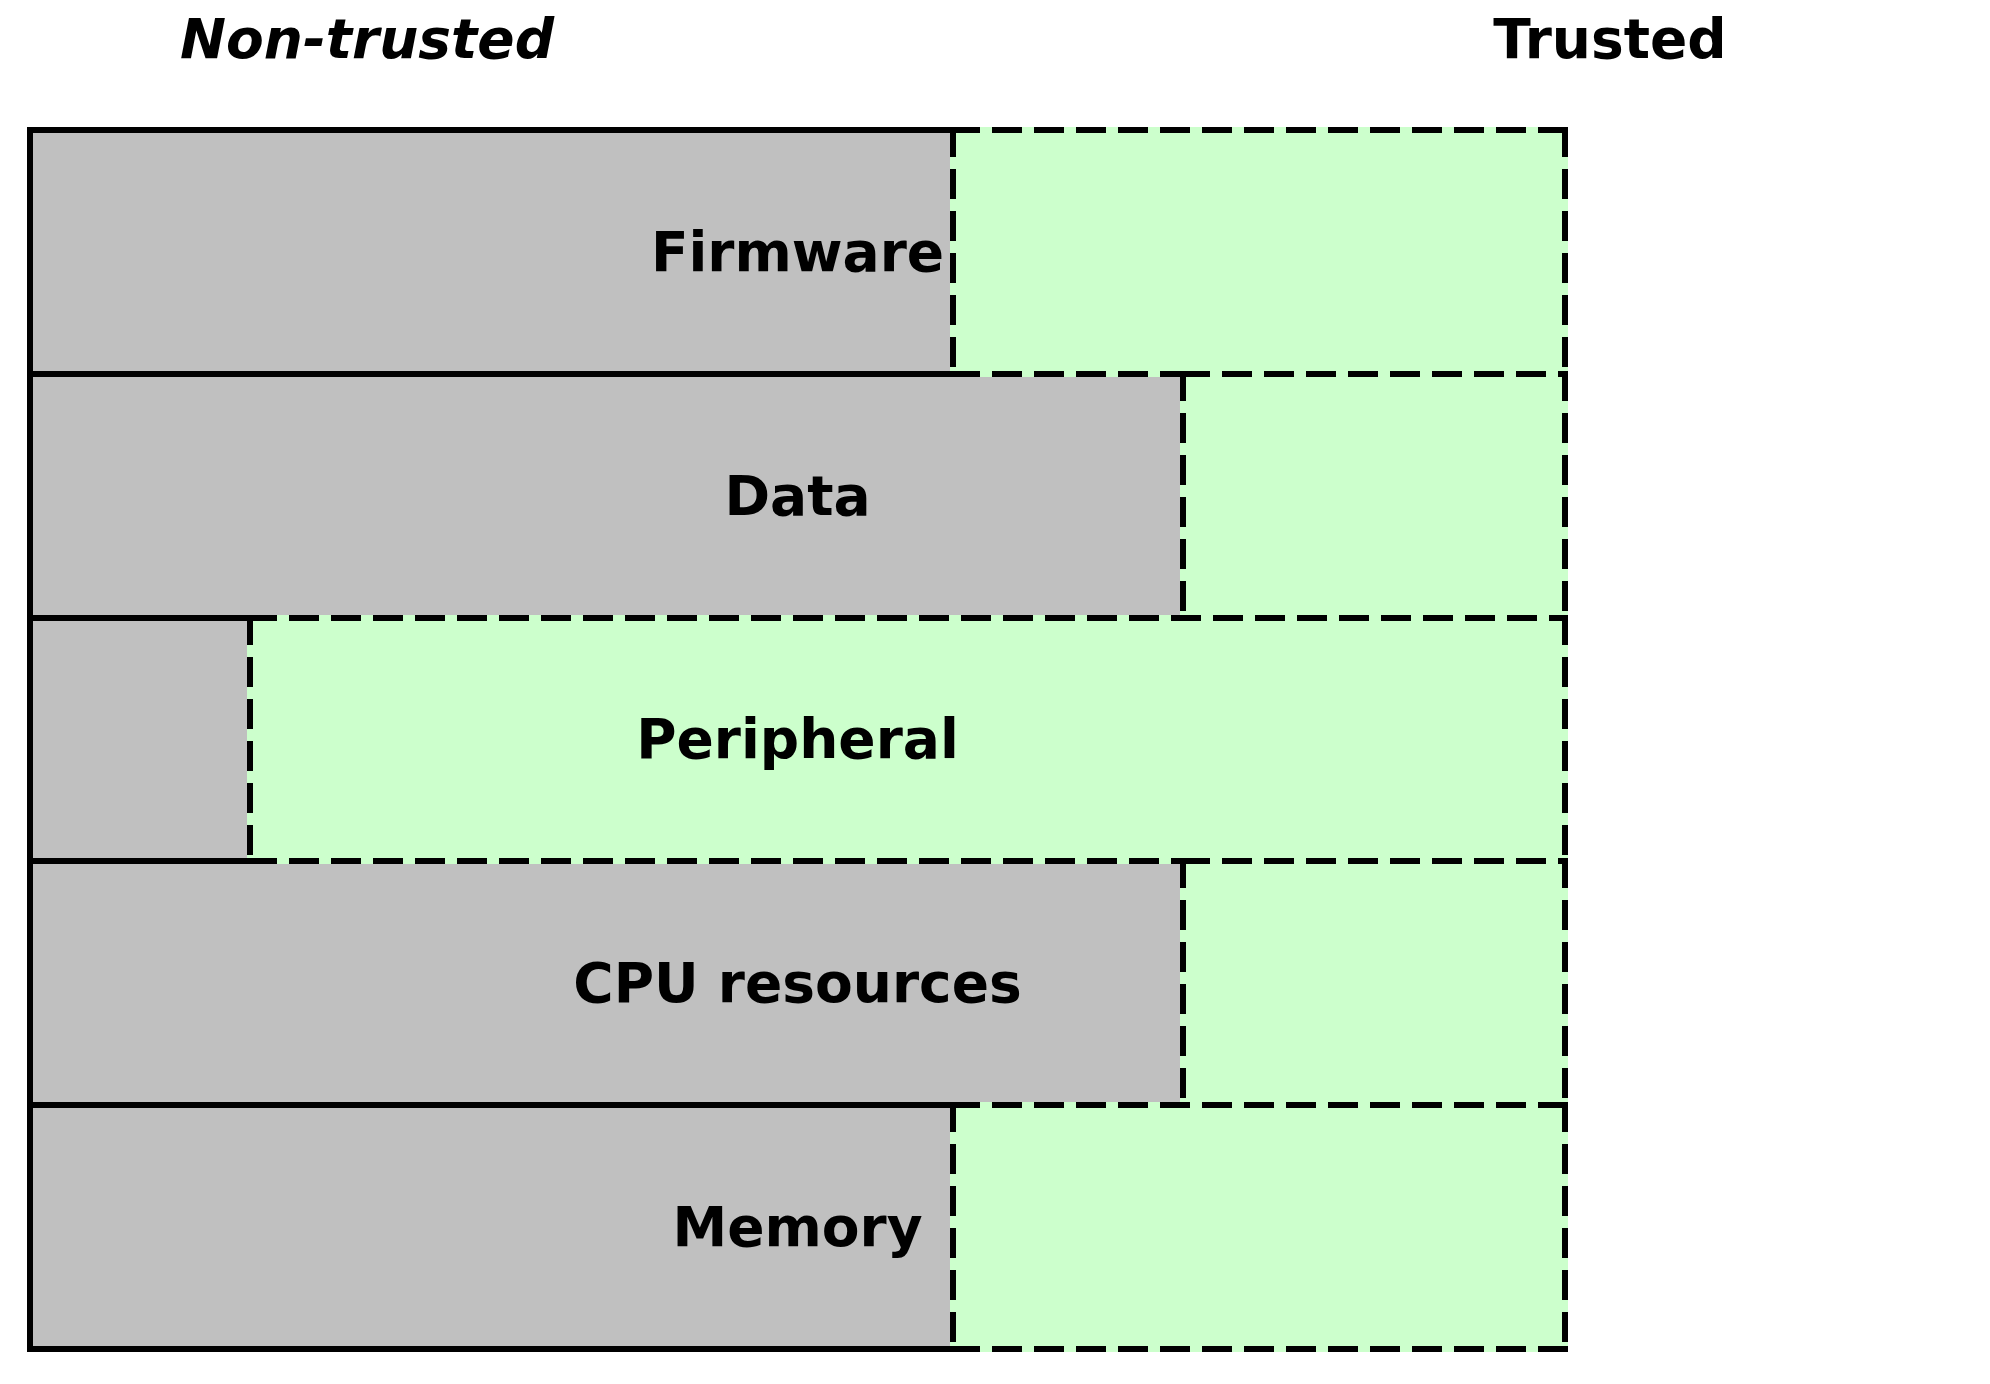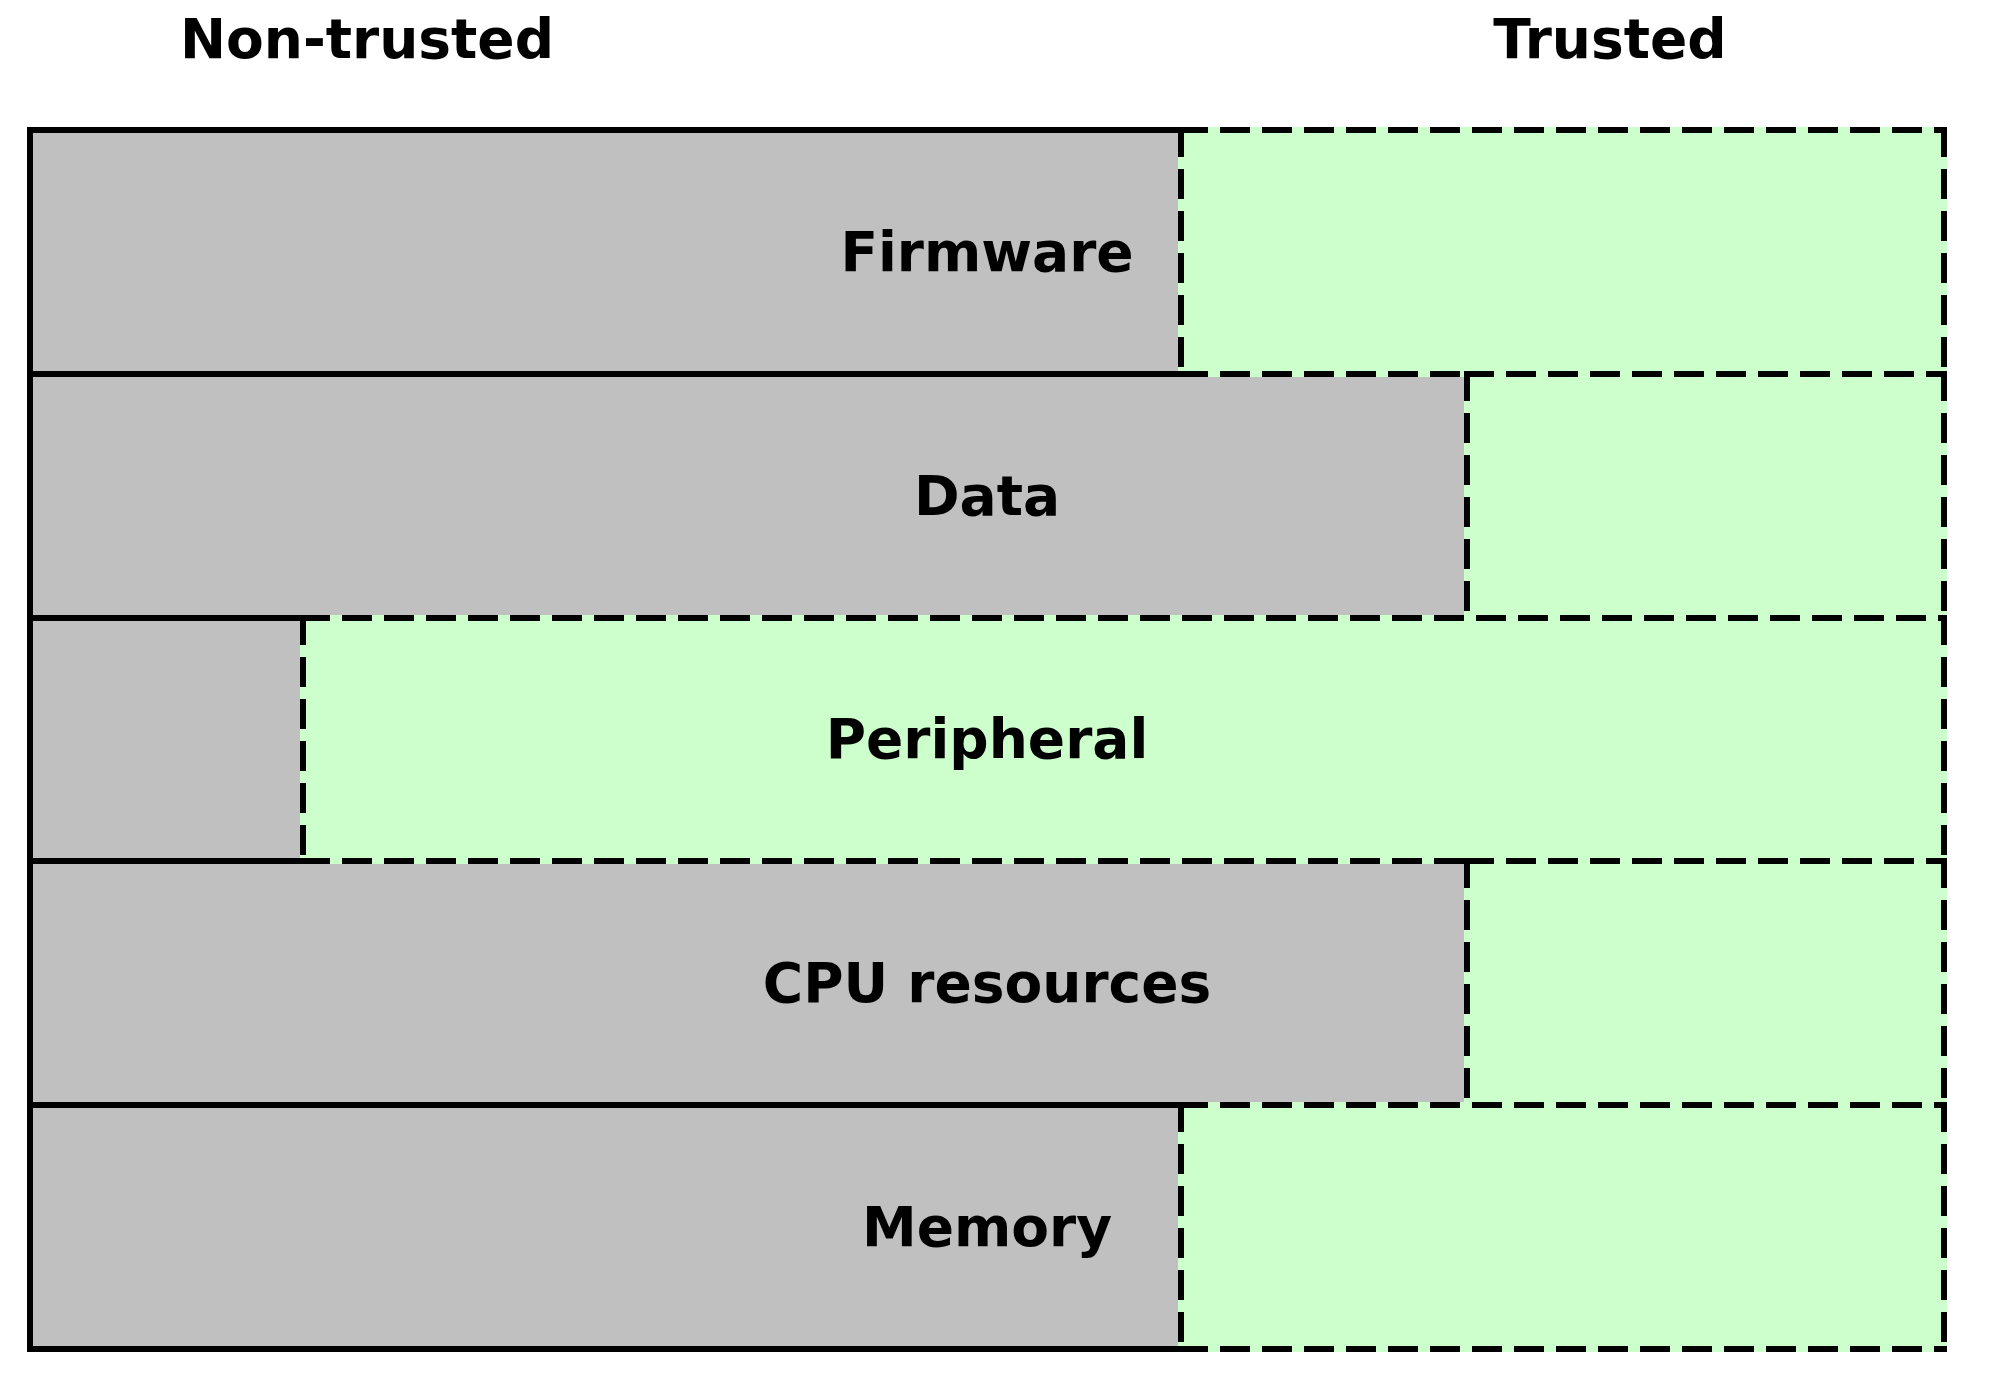--- a/index.html
+++ b/index.html
@@ -18,29 +18,29 @@
   
   .col-header {
     position: absolute;
     top: 8px;
     transform: translateX(-50%);
     font-size: 55px;
     font-weight: bold;
     line-height: 62px;
     white-space: nowrap;
   }
-  .col-header.left  { left: 367px; }
+  .col-header.left  { left: 367px; font-style: italic; }
   .col-header.right { left: 1610px; }
 
   
   .chart {
     position: absolute;
     left: 27px;
     top: 127px;
-    width: 1920px;
+    width: 1541px;
     height: 1225px;
     box-sizing: border-box;
     border: 6px solid var(--border);
     background: var(--gray);
     display: flex;
     flex-direction: column;
   }
 
   .row {
     position: relative;

